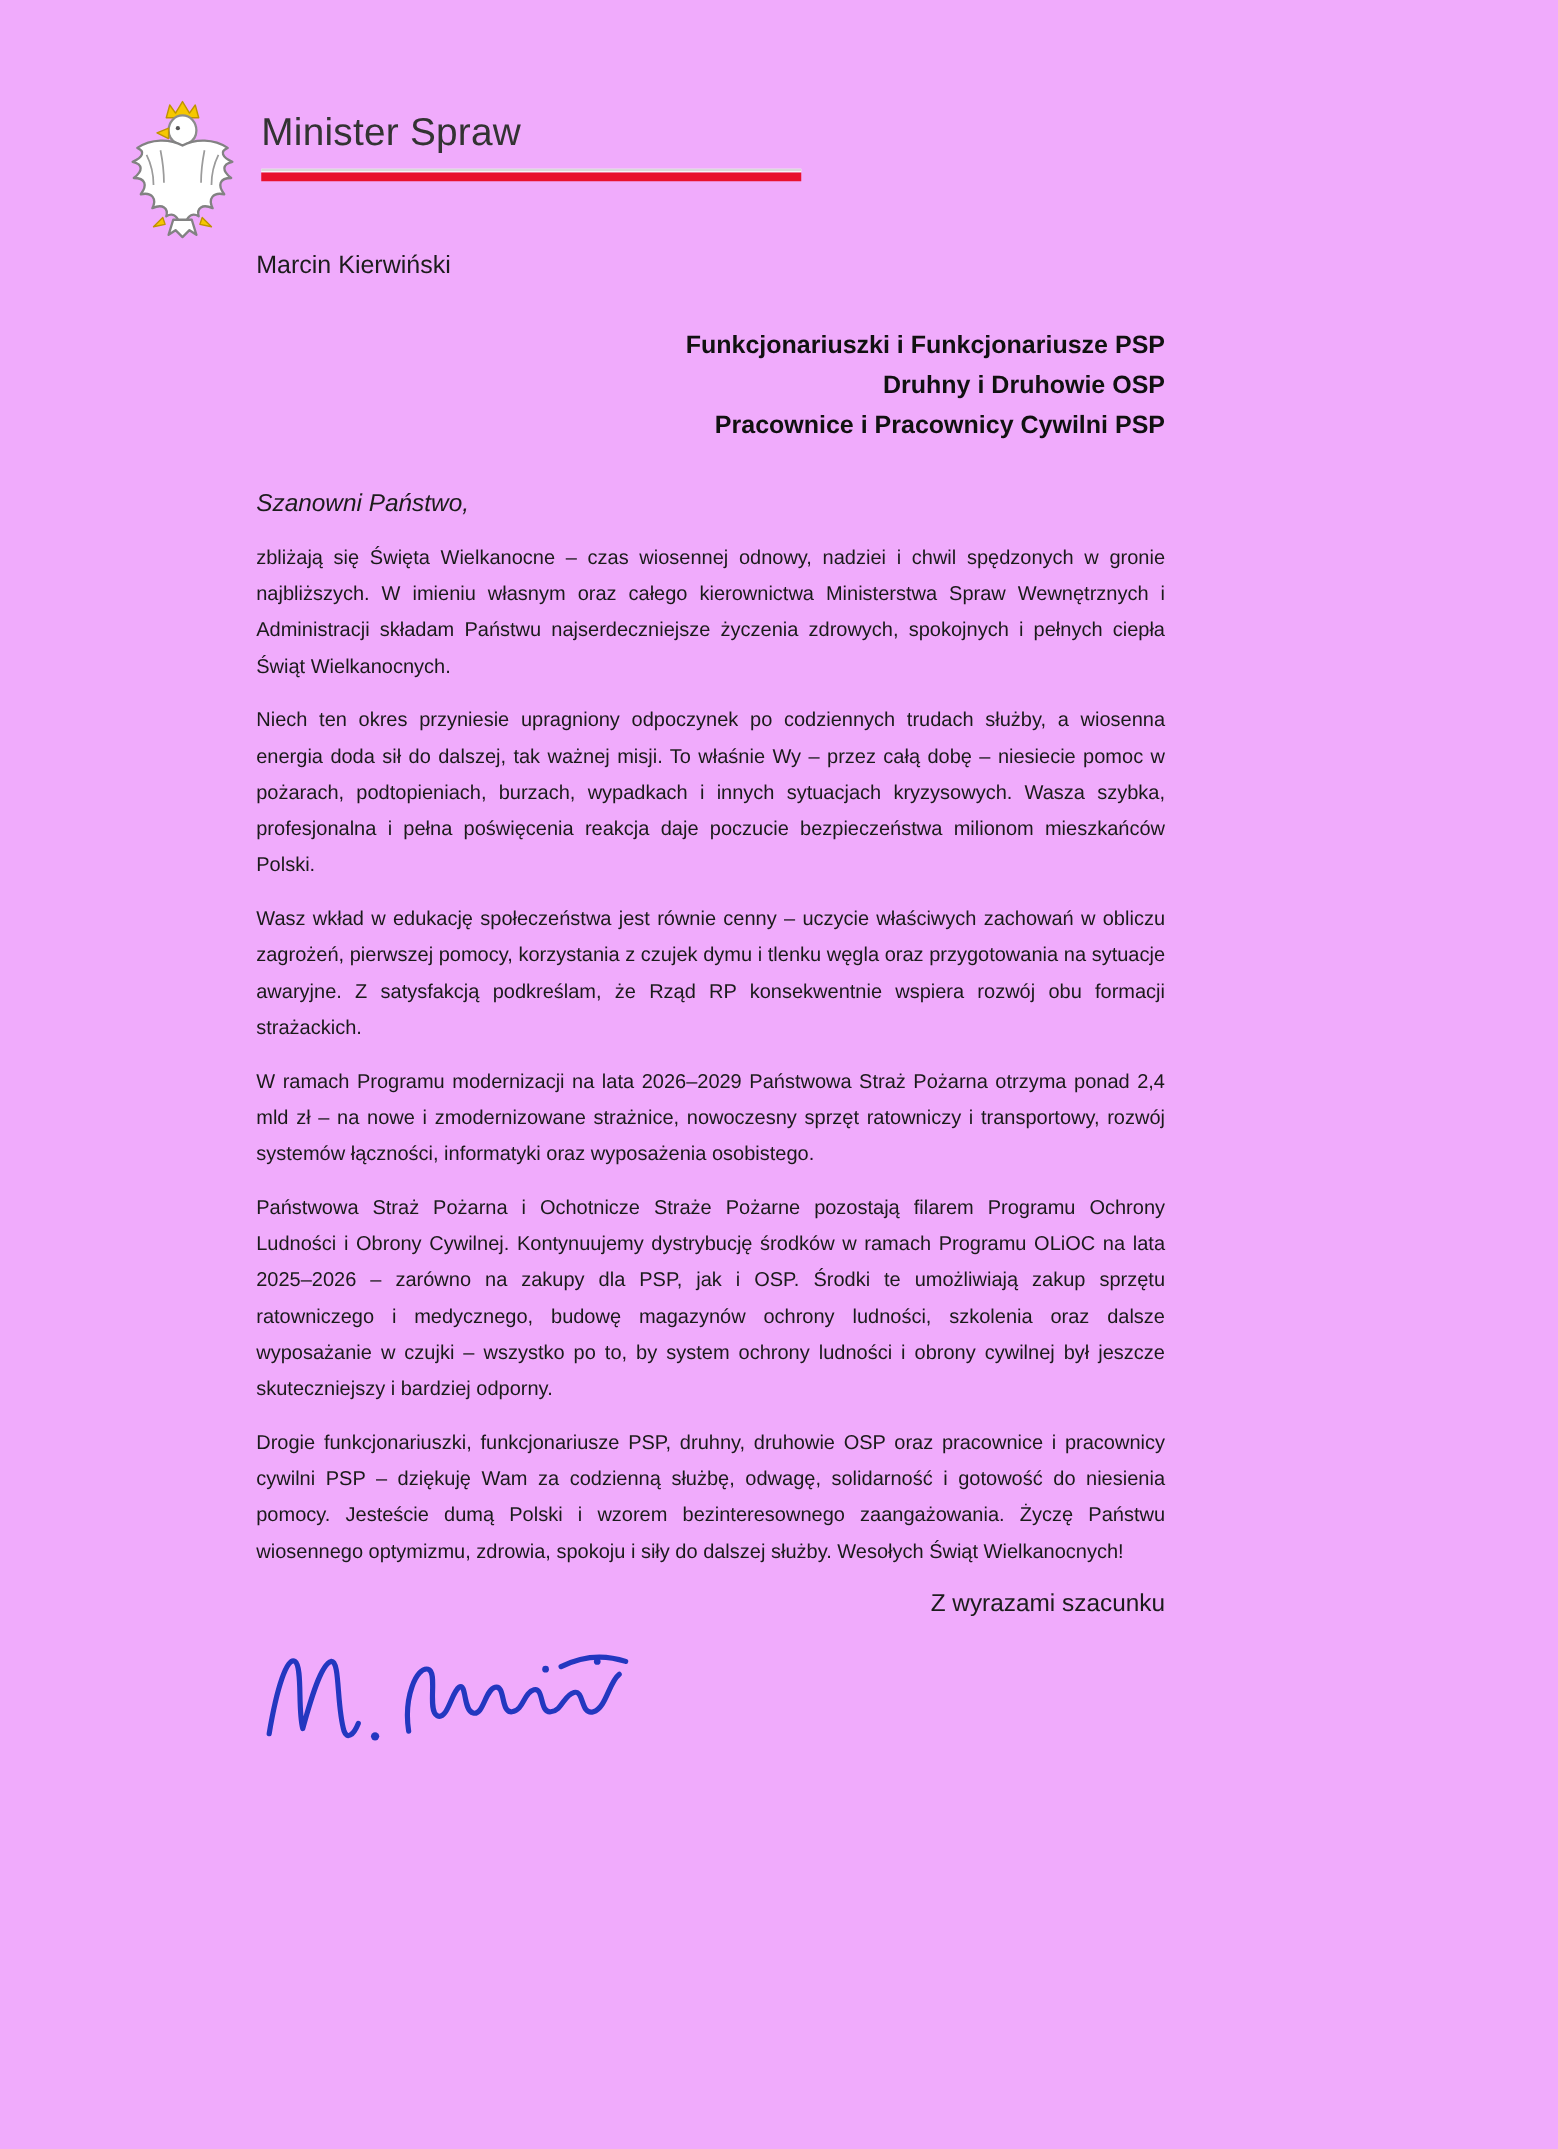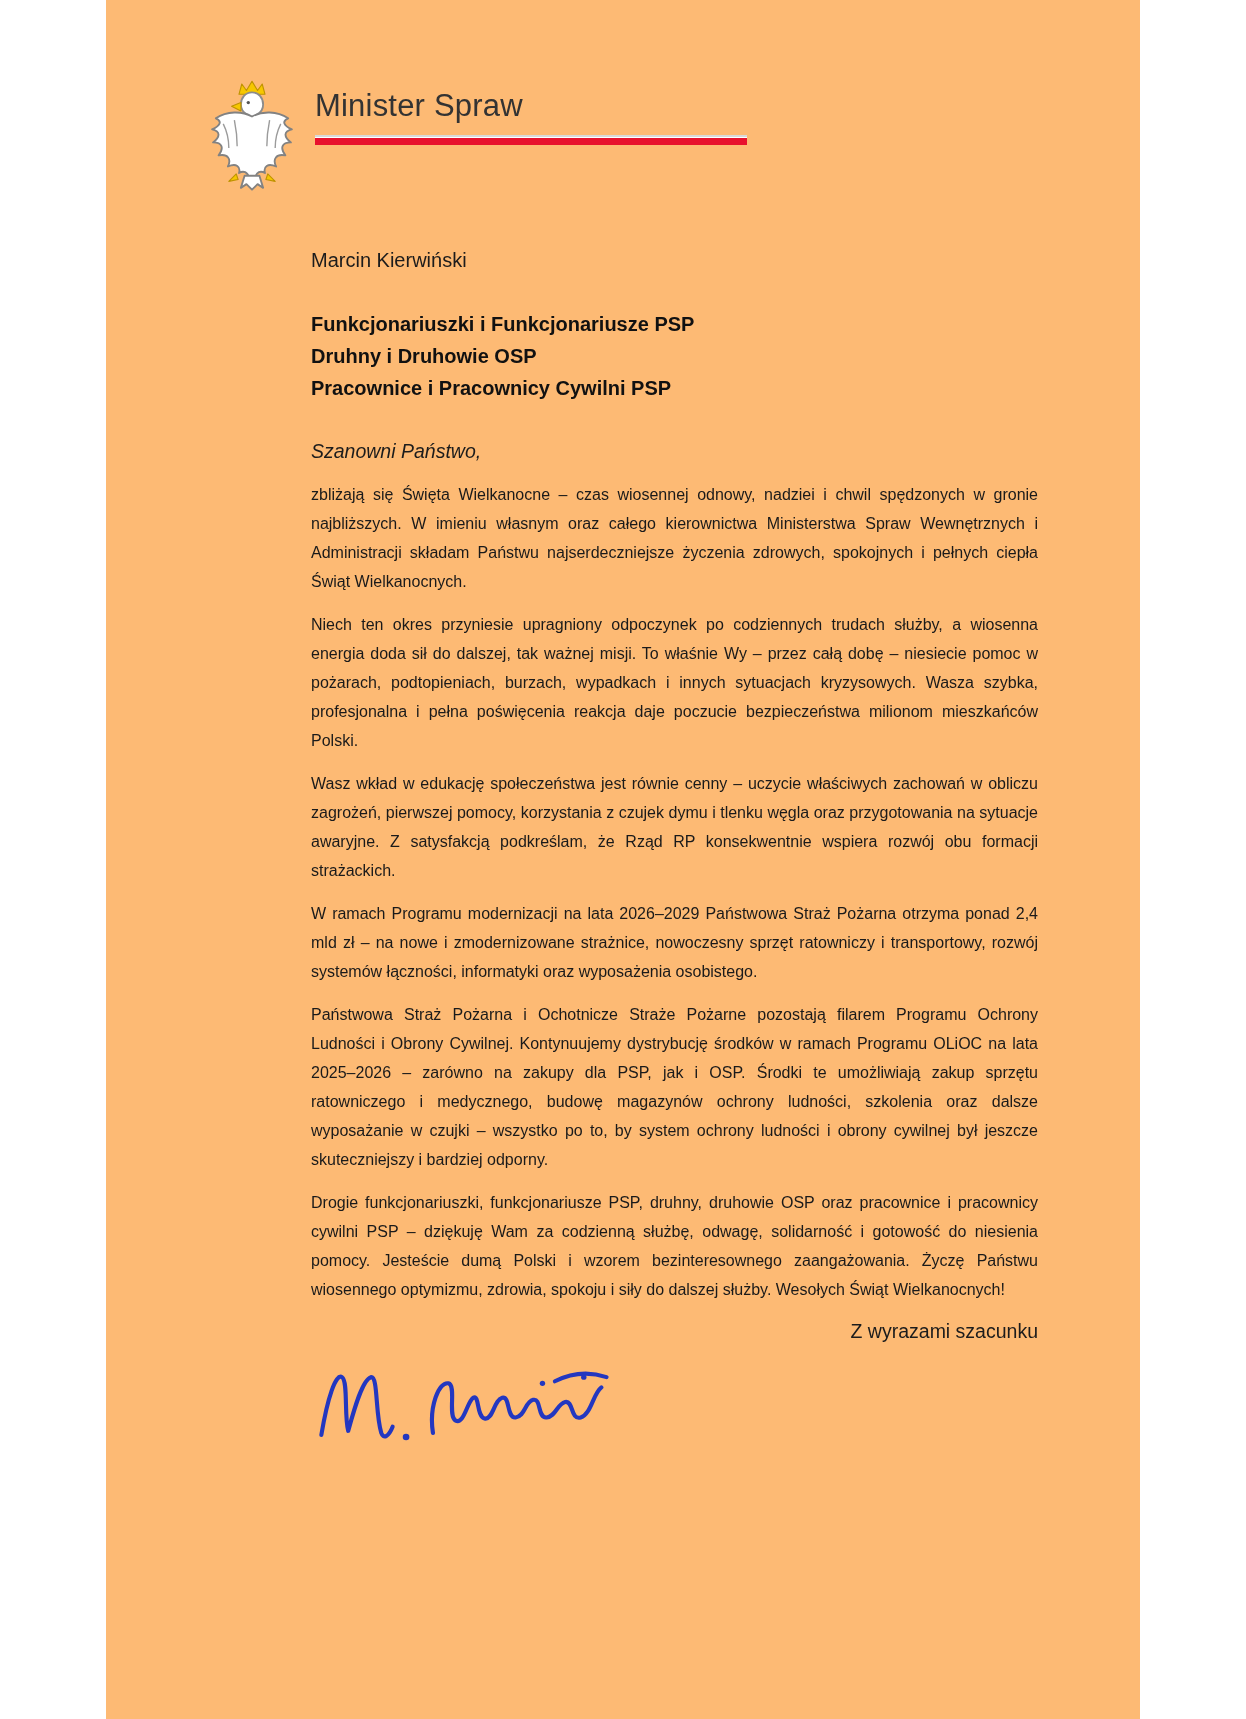--- a/index.html
+++ b/index.html
@@ -1,24 +1,24 @@
 <!DOCTYPE html>
 <html lang="pl" style="--flag-red: #e8112d; --signature-blue: #2337c0; --crown-gold: #f6c700;"><head>
 <meta charset="utf-8">
 <style>
   * { margin: 0; padding: 0; box-sizing: border-box; }
   html, body { background: #ffffff; }
   body { font-family: "Liberation Sans", "DejaVu Sans", sans-serif; }
 
   .page {
     position: relative;
-    width: 1034px;
+    width: 1246px;
     height: 1719px;
     margin: 0 auto;
-    background: #fdba74;
+    background: #f0abfc;
     color: #1c1c1c;
     overflow: hidden;
   }
 
   
   .letterhead {
     position: absolute;
     top: 78px;
     left: 95px;
     display: flex;
@@ -57,28 +57,28 @@
     position: absolute;
     left: 205px;
     top: 200px;
     width: 727px;
   }
   .minister-name {
     font-size: 20px;
     line-height: 24px;
     margin-bottom: 36px;
     color: #1c1c1c;
-    margin-top: 48px;
   }
   .addressees { margin-bottom: 30px; }
   .addressee-line {
     font-weight: 700;
     font-size: 20px;
     line-height: 32px;
     color: #111111;
+    text-align: right;
   }
   .salutation {
     font-style: italic;
     font-size: 19.5px;
     line-height: 26px;
     margin-bottom: 16px;
     margin-top: 34px;
   }
   .paragraphs p {
     font-size: 16px;

